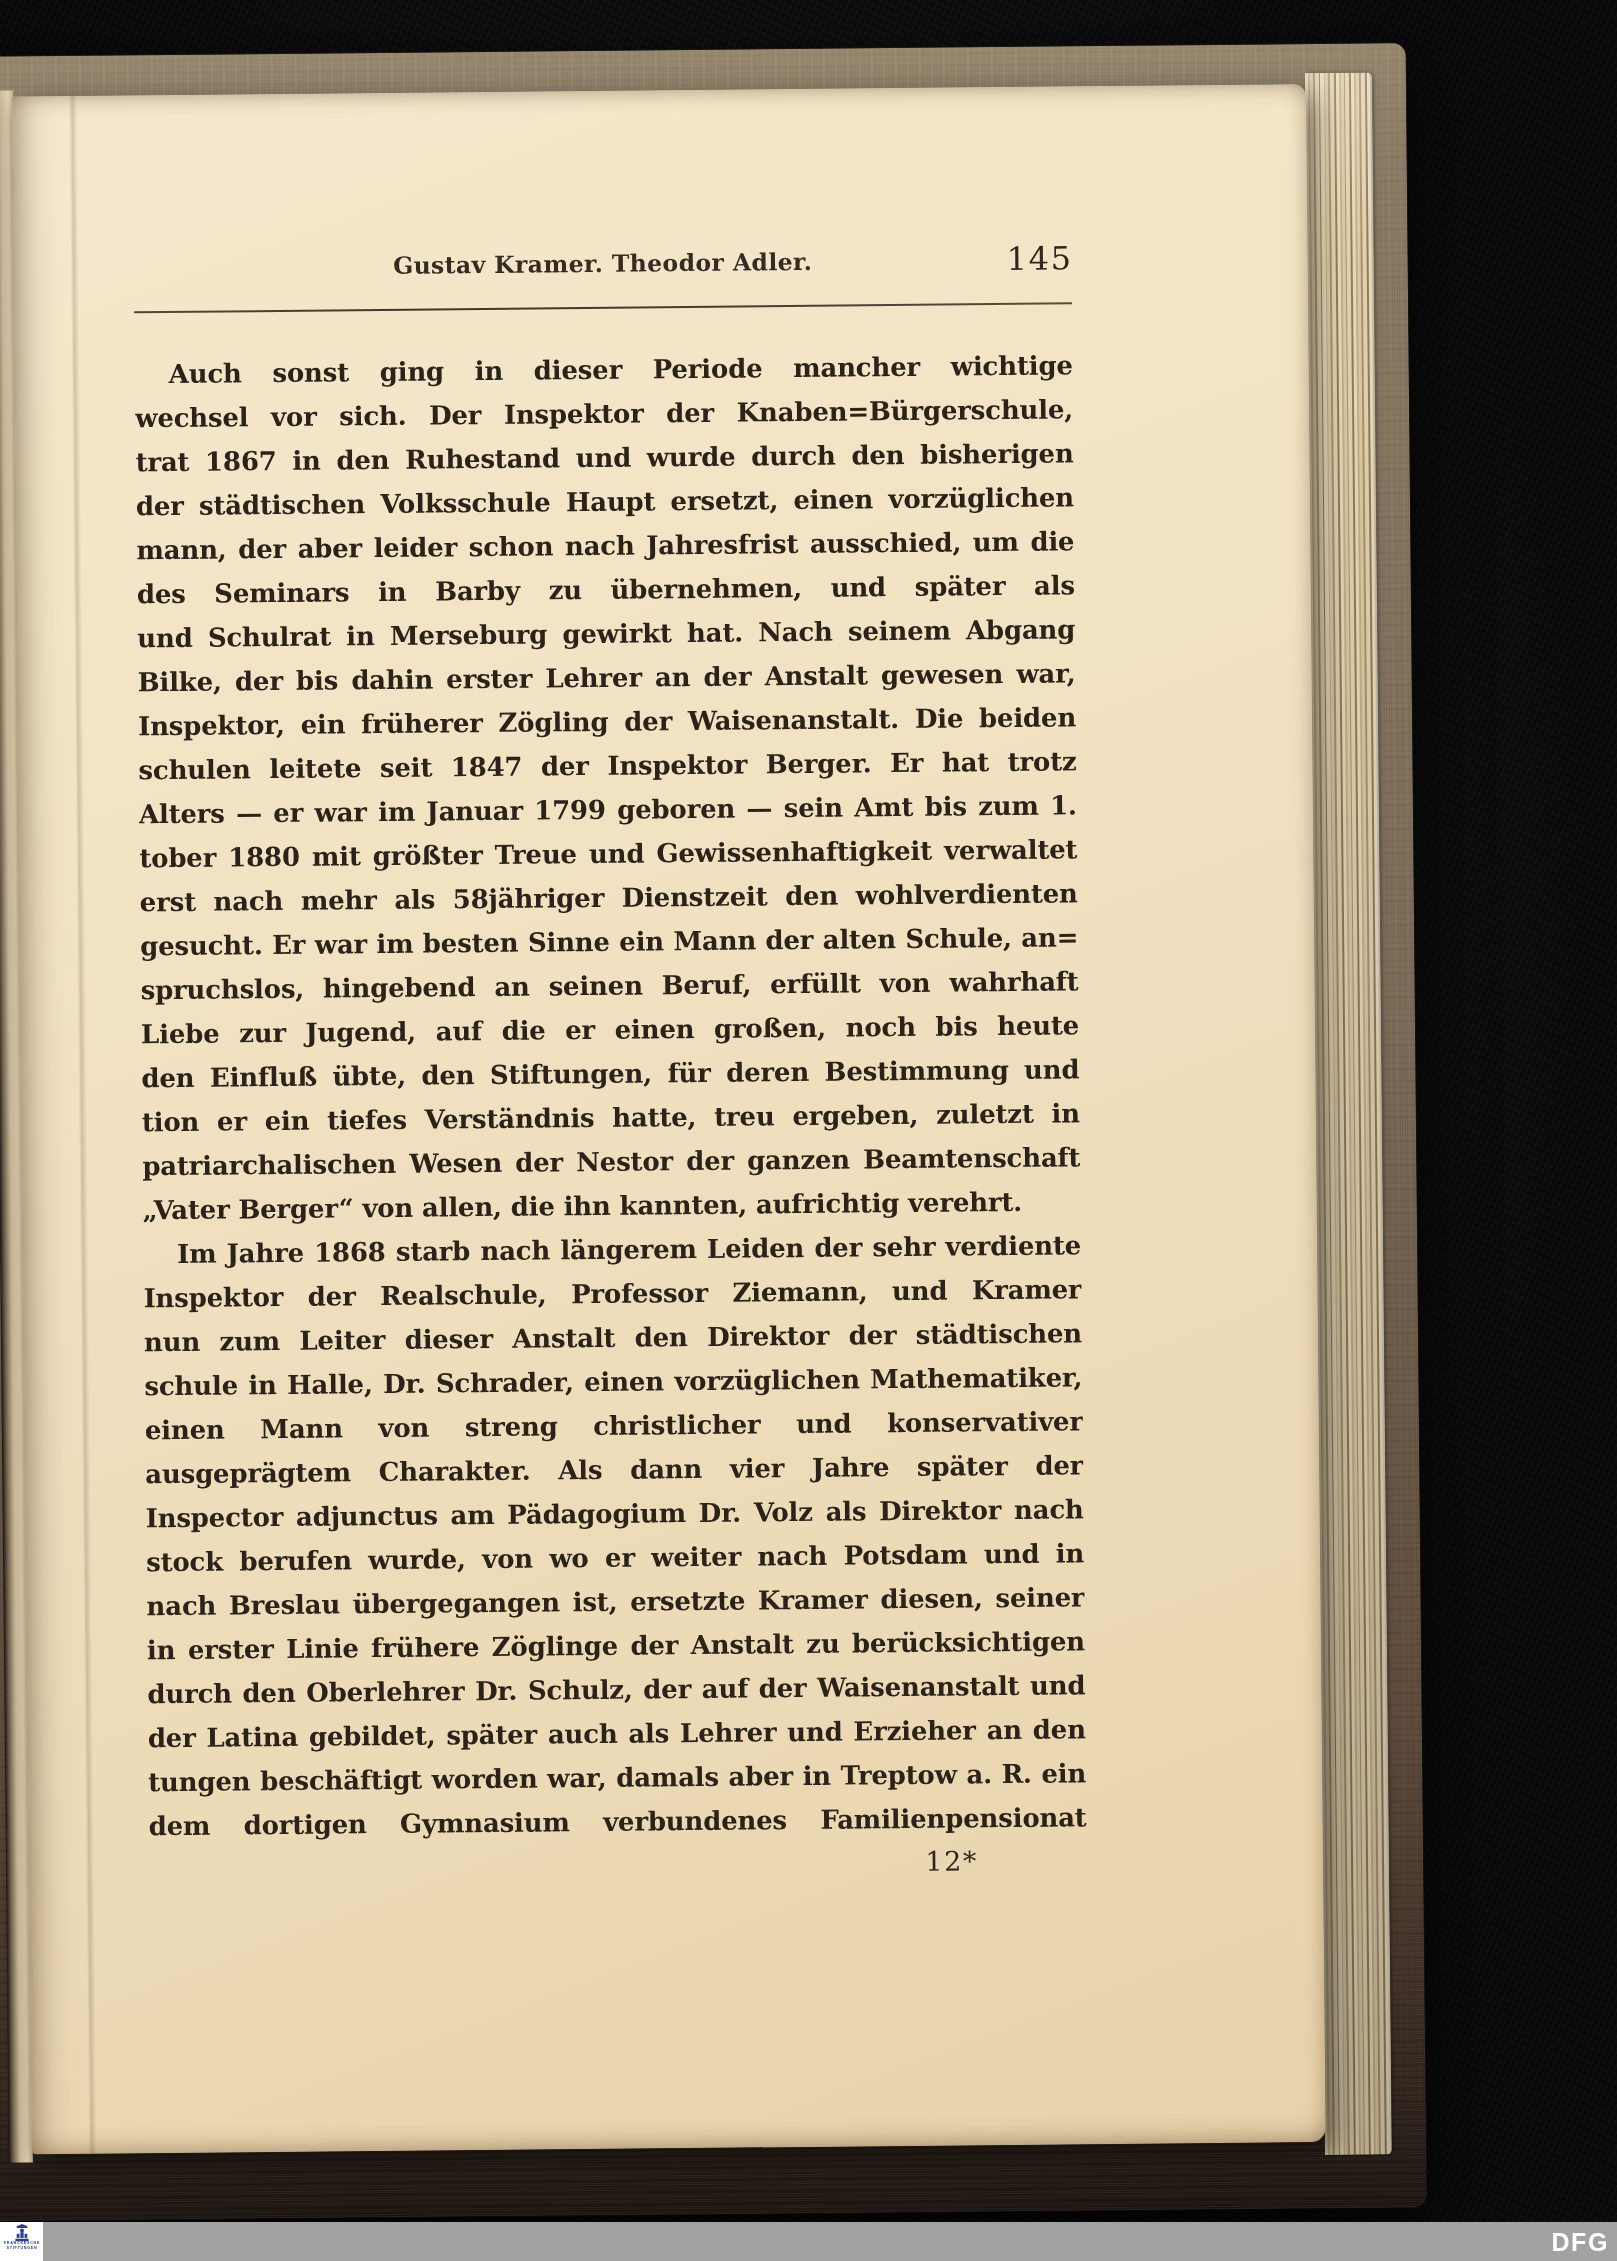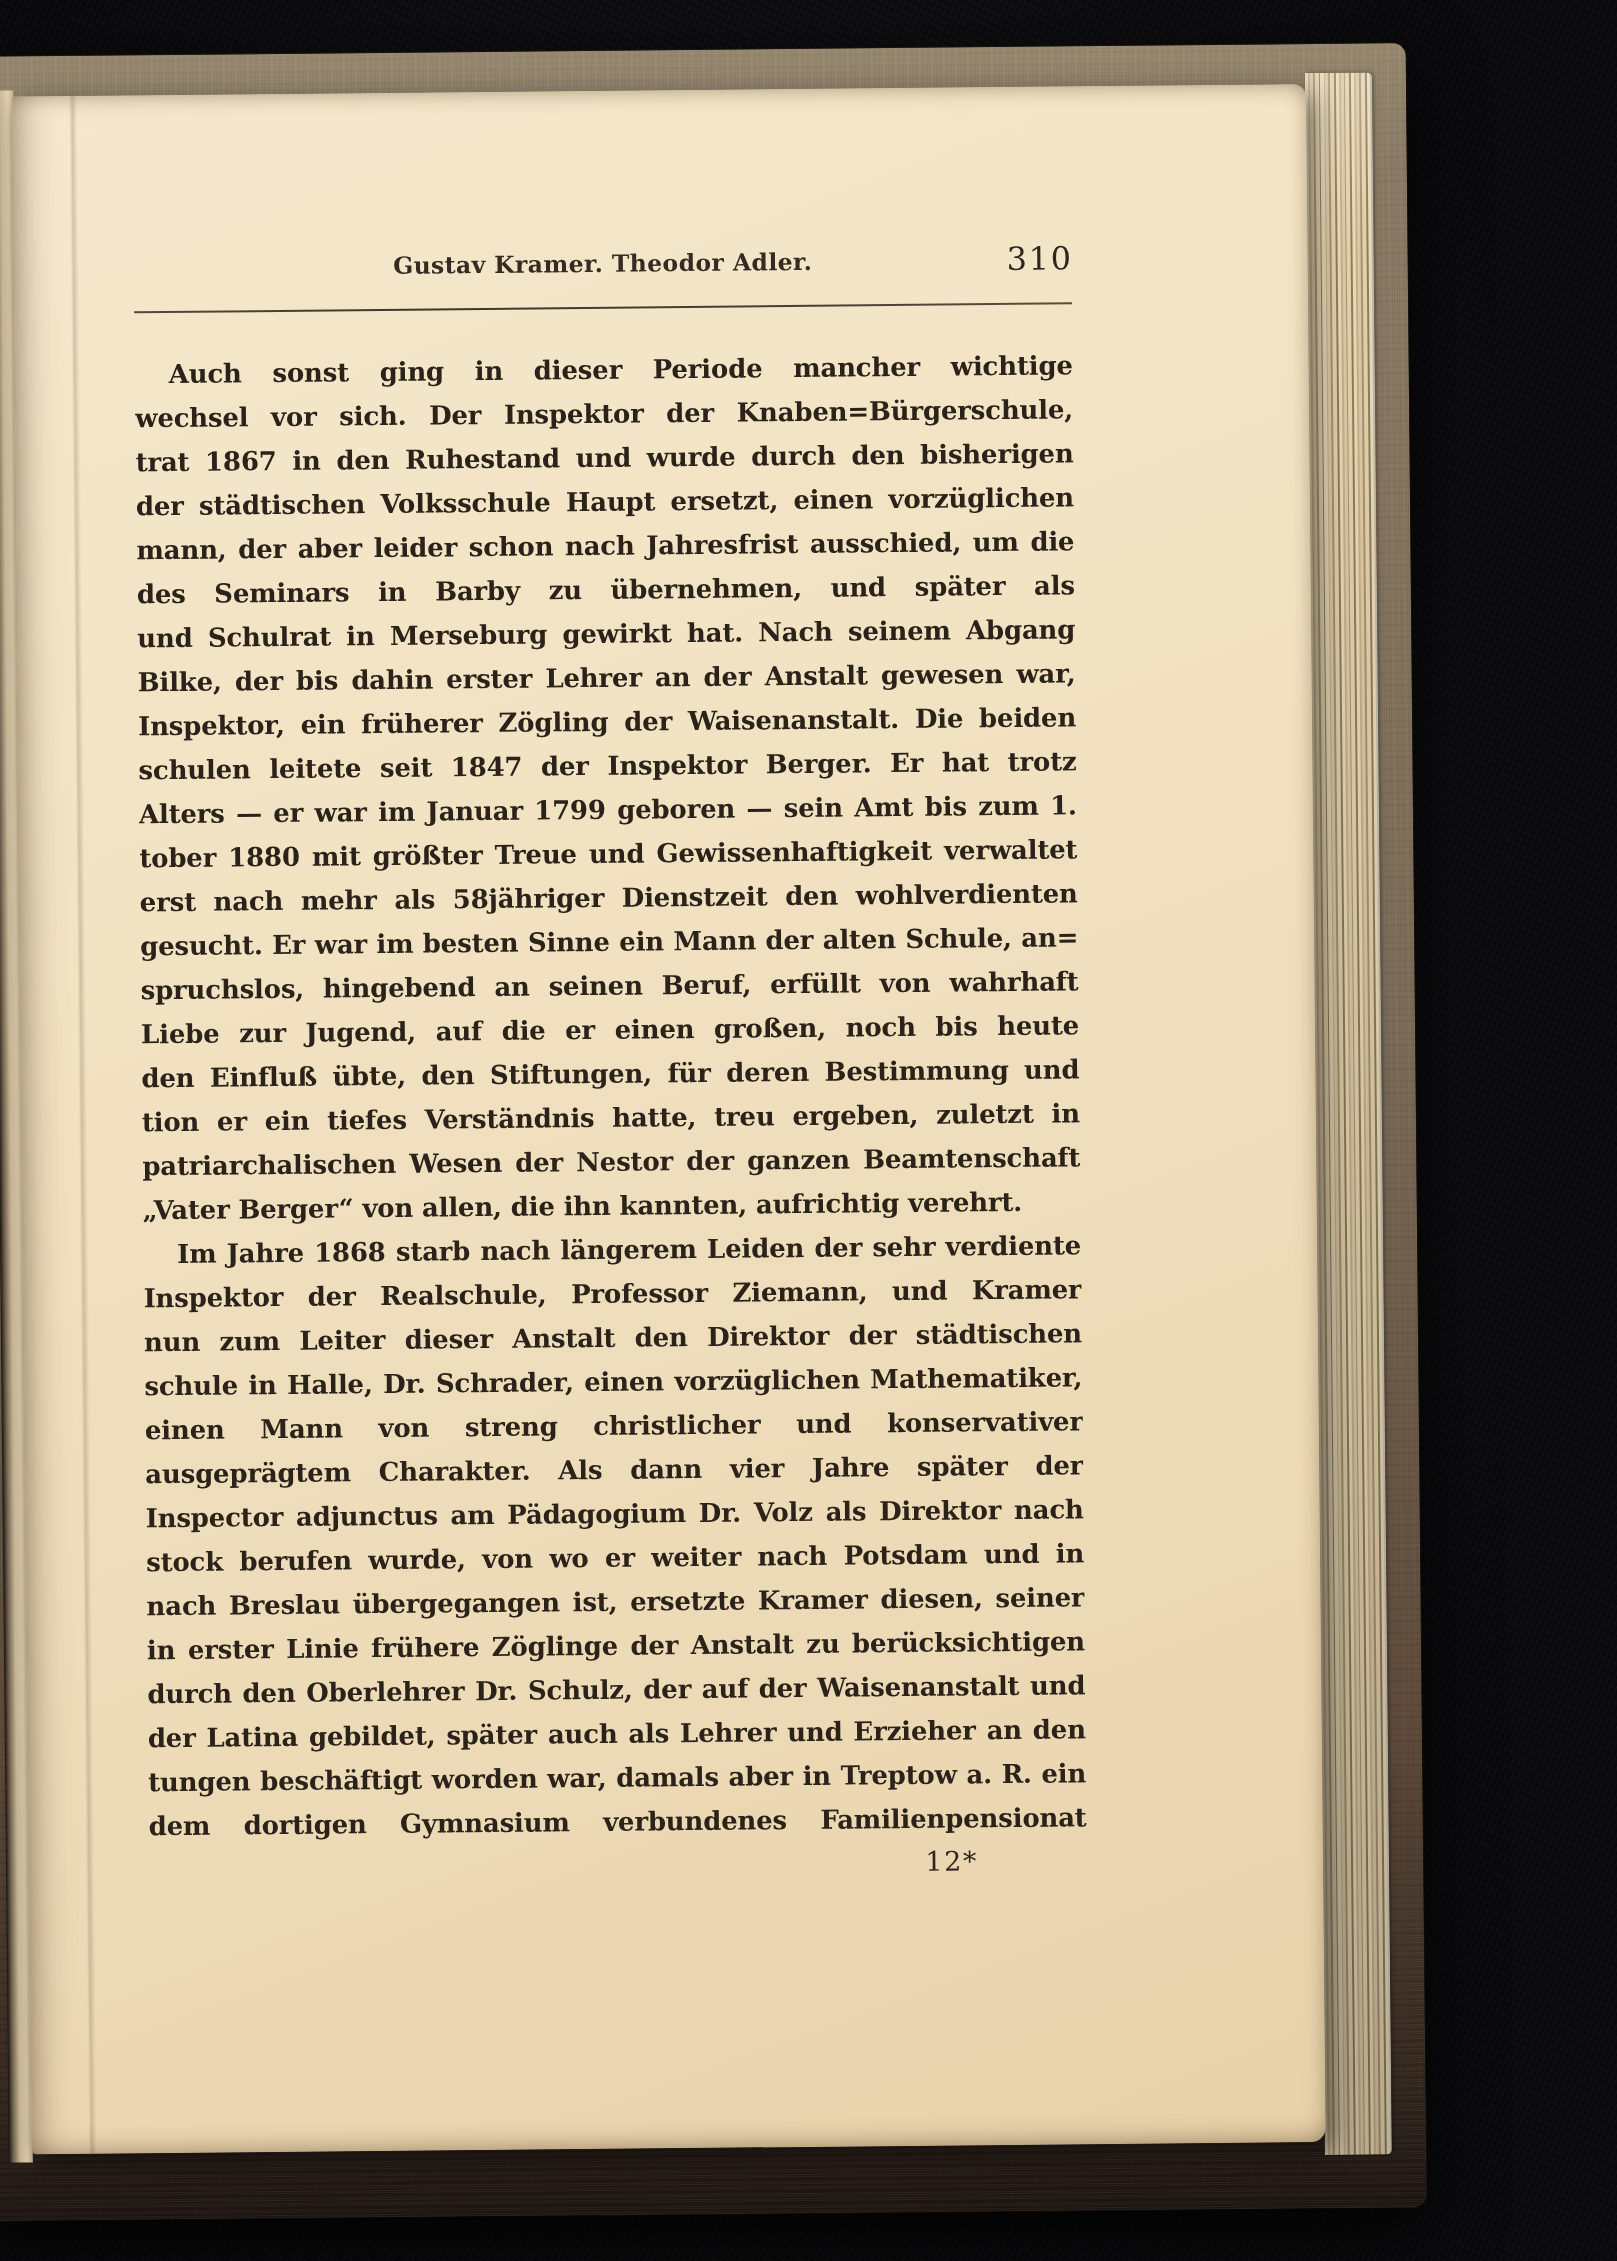--- a/index.html
+++ b/index.html
@@ -93,21 +93,21 @@
   <div class="book">
     <div class="cover"></div>
     <div class="fore-edge"></div>
     <div class="spine-edge"></div>
 
     <div class="page">
       <div class="column">
 
         <div class="running-header">
           <span>Gustav Kramer.  Theodor Adler.</span>
-          <span class="pagenum">310</span>
+          <span class="pagenum">145</span>
         </div>
 
         <div class="rule"></div>
 
         <div class="body-text" id="bodyText">
             <div class="tline first">Auch sonst ging in dieser Periode mancher wichtige Personen=</div>
             <div class="tline">wechsel vor sich.  Der Inspektor der Knaben=Bürgerschule, Trothe,</div>
             <div class="tline">trat 1867 in den Ruhestand und wurde durch den bisherigen Rektor</div>
             <div class="tline">der städtischen Volksschule Haupt ersetzt, einen vorzüglichen Schul=</div>
             <div class="tline">mann, der aber leider schon nach Jahresfrist ausschied, um die Leitung</div>
@@ -141,15 +141,34 @@
             <div class="tline">tungen beschäftigt worden war, damals aber in Treptow a. R. ein mit</div>
             <div class="tline plast">dem dortigen Gymnasium verbundenes Familienpensionat leitete.</div>
           </div>
 
         <div class="sig">12*</div>
 
       </div>
     </div>
   </div>
 
+  <div class="footer-band">
+    <div class="franke-box">
+      <svg class="franke-emblem" width="18" height="18" viewBox="0 0 22 22">
+        <g fill="#2b3f8a">
+          <path d="M4 3 L11 0 L18 3 L17 5 L5 5 Z"></path>
+          <circle cx="11" cy="8" r="2.4"></circle>
+          <rect x="9" y="10" width="4" height="7"></rect>
+          <rect x="4.5" y="12" width="3.4" height="5"></rect>
+          <rect x="14.1" y="12" width="3.4" height="5"></rect>
+          <rect x="3" y="18" width="16" height="3"></rect>
+        </g>
+      </svg>
+      <div class="franke-text">
+        <span>FRANCKESCHE</span><br>
+        <span>STIFTUNGEN</span>
+      </div>
+    </div>
+    <div class="dfg">DFG</div>
+  </div>
 
 </div>
 
 
 </body></html>

